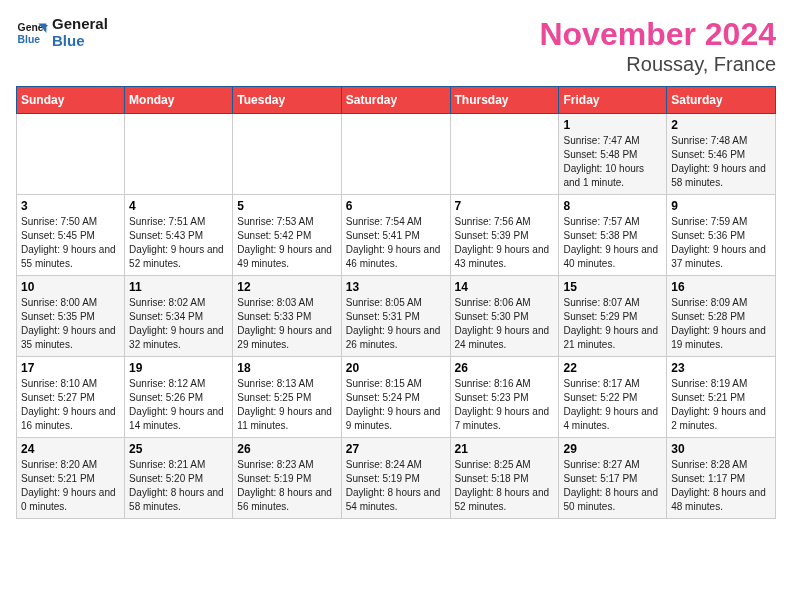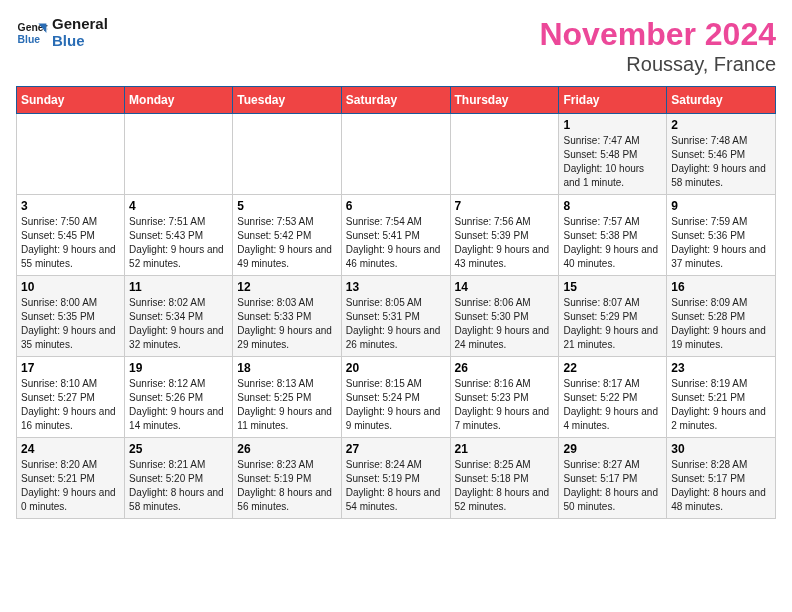--- a/index.html
+++ b/index.html
@@ -294,18 +294,18 @@
         </td>
         <td>
           <div class="day-number">29</div>
           <div class="day-info">Sunrise: 8:27 AM
 Sunset: 5:17 PM
 Daylight: 8 hours and 50 minutes.</div>
         </td>
         <td>
           <div class="day-number">30</div>
           <div class="day-info">Sunrise: 8:28 AM
-Sunset: 5:17 PM
+Sunset: 1:17 PM
 Daylight: 8 hours and 48 minutes.</div>
         </td>
       </tr>
     </tbody>
 </table>
 
 </body></html>

